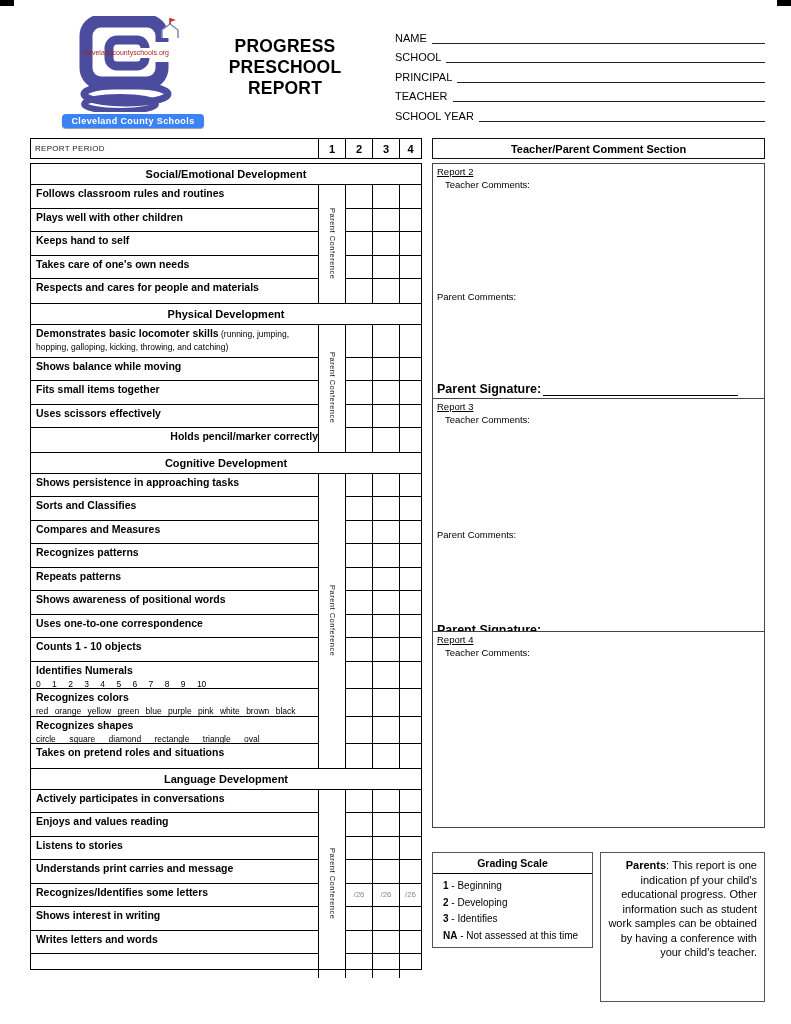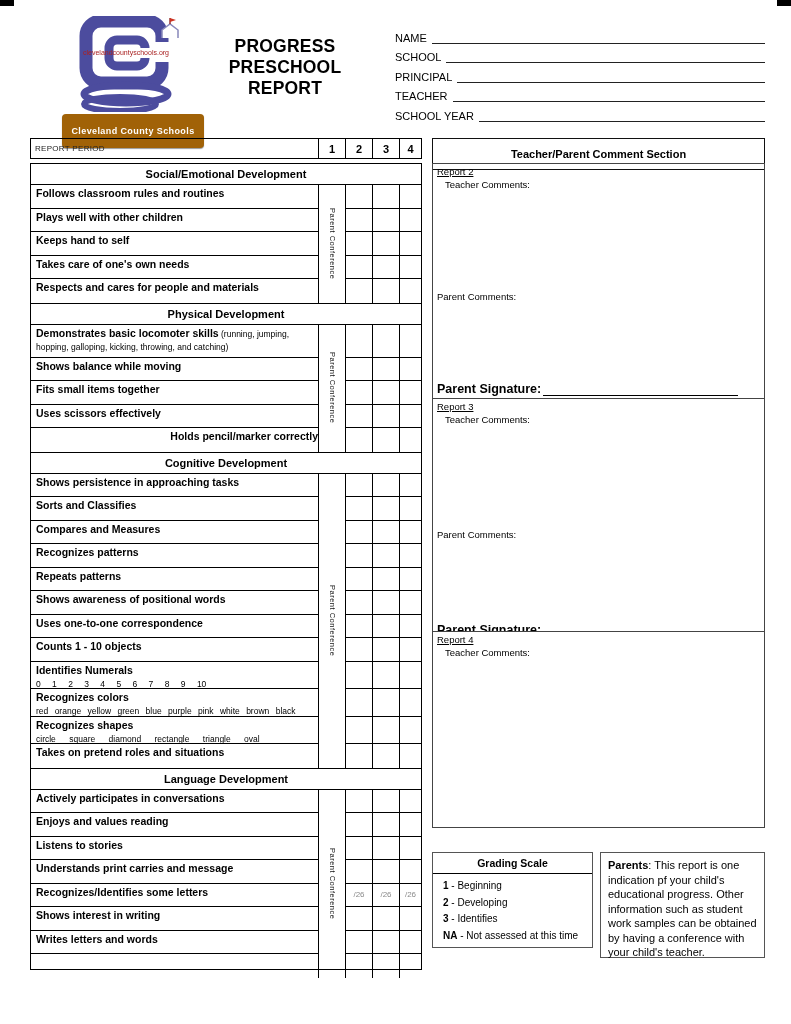--- a/index.html
+++ b/index.html
@@ -4,22 +4,22 @@
 <style>
   html,body{margin:0;padding:0;background:#e8e8e8;}
   .page{position:relative;width:791px;height:1024px;background:#fff;
         font-family:"Liberation Sans",sans-serif;color:#000;overflow:hidden;margin:0 auto;}
   .corner-mark{position:absolute;top:0;height:6px;width:14px;background:#000;}
   .corner-mark.left{left:0;}
   .corner-mark.right{right:0;}
 
   
   .logo-wrap{position:absolute;left:62px;top:16px;width:142px;text-align:center;}
-  .logo-banner{margin-top:-2px;background:#a16207;color:#fff;font-weight:bold;font-size:9px;
-               letter-spacing:.4px;border-radius:4px;padding:12px 0;box-shadow:0 1px 1px #999;}
+  .logo-banner{margin-top:-2px;background:#3b82f6;color:#fff;font-weight:bold;font-size:9px;
+               letter-spacing:.4px;border-radius:4px;padding:2px 0;box-shadow:0 1px 1px #999;}
   .doc-title{position:absolute;left:205px;top:36px;width:160px;text-align:center;
              font-weight:bold;font-size:17.5px;line-height:21px;letter-spacing:.2px;}
   .fields{position:absolute;left:395px;top:24px;width:370px;}
   .field-row{display:flex;align-items:flex-end;height:19.5px;font-size:11px;}
   .field-line{flex:1;border-bottom:1.2px solid #222;margin-left:5px;height:13px;}
 
   
   .period-header{position:absolute;left:30px;top:138px;width:392px;height:21px;
                  border:1.5px solid #000;box-sizing:border-box;display:grid;
                  grid-template-columns:287px 27px 27px 27px auto;}
@@ -38,21 +38,21 @@
   .ws-num{word-spacing:9px;}
   .ws-col{word-spacing:4px;}
   .ws-shp{word-spacing:11px;}
   .conf-cell{border-left:1px solid #000;writing-mode:vertical-rl;font-size:7.5px;
              display:flex;align-items:center;justify-content:center;letter-spacing:.5px;color:#111;}
   .pcell{border-left:1px solid #000;display:flex;align-items:center;justify-content:center;
          font-size:8px;color:#8a8a8a;}
   .bb{border-bottom:1px solid #000;}
 
   
-  .comment-header{position:absolute;left:432px;top:138px;width:333px;height:32px;
+  .comment-header{position:absolute;left:432px;top:138px;width:333px;height:21px;
                   border:1.5px solid #111;box-sizing:border-box;display:flex;align-items:center;
                   justify-content:center;font-weight:bold;font-size:11px;}
   .comment-box{position:absolute;left:432px;top:163px;width:333px;height:665px;
                border:1.2px solid #444;box-sizing:border-box;}
   .report-block{position:relative;overflow:hidden;}
   .report-block + .report-block{border-top:1px solid #444;}
   .report-name{position:absolute;left:4px;top:2px;font-size:9.5px;text-decoration:underline;}
   .teacher-label{position:absolute;left:12px;font-size:9.5px;}
   .parent-label{position:absolute;left:4px;font-size:9.5px;}
   .sig-row{position:absolute;left:4px;right:26px;display:flex;align-items:flex-end;
@@ -60,23 +60,23 @@
   .sig-line{flex:1;border-bottom:1.5px solid #000;height:11px;margin-left:2px;}
 
   
   .grading-box{position:absolute;left:432px;top:852px;width:161px;height:96px;
                border:1.5px solid #555;box-sizing:border-box;display:flex;flex-direction:column;}
   .grading-title{height:20px;border-bottom:1px solid #000;display:flex;align-items:center;
                  justify-content:center;font-weight:bold;font-size:10.5px;}
   .grading-items{flex:1;display:flex;flex-direction:column;justify-content:space-evenly;
                  padding-left:10px;font-size:10px;}
   .grading-items b{font-weight:bold;}
-  .parents-box{position:absolute;left:600px;top:852px;width:165px;height:106px;
+  .parents-box{position:absolute;left:600px;top:852px;width:165px;height:150px;
                border:1.2px solid #555;box-sizing:border-box;padding:5px 7px;
-               font-size:11px;line-height:1.32;}
+               font-size:11px;line-height:1.32;text-align:right;}
 </style>
 </head>
 <body>
 
 <div class="page">
   <div class="corner-mark left"></div>
   <div class="corner-mark right"></div>
 
   <div class="logo-wrap">
     <svg width="142" height="96" viewBox="0 0 142 96">

